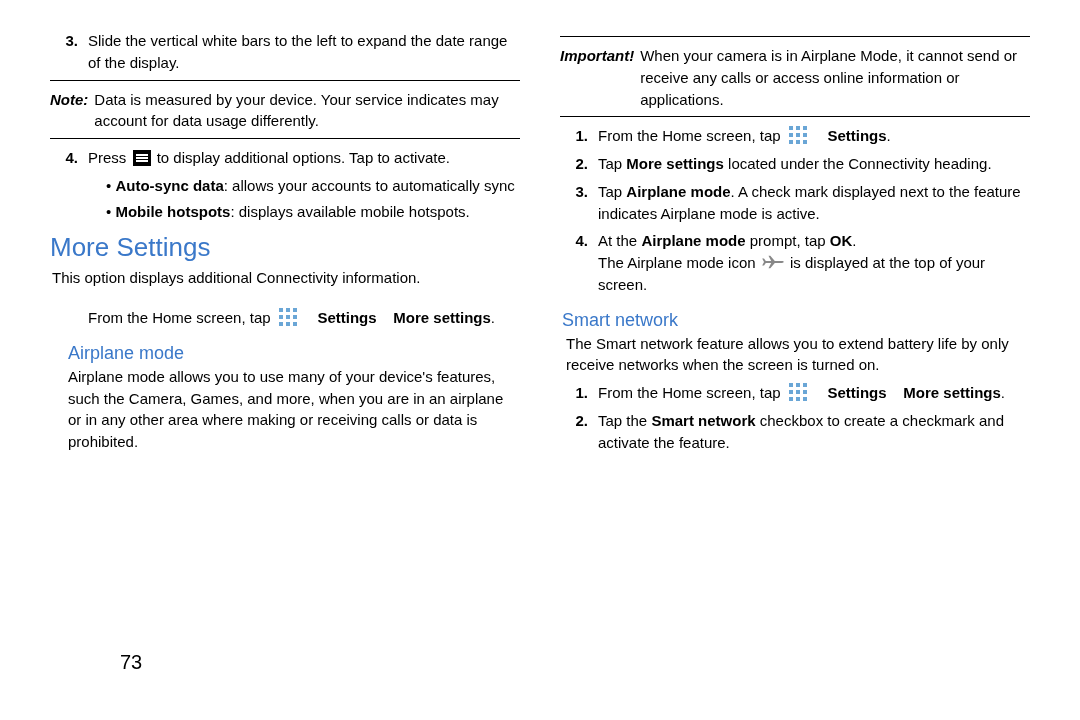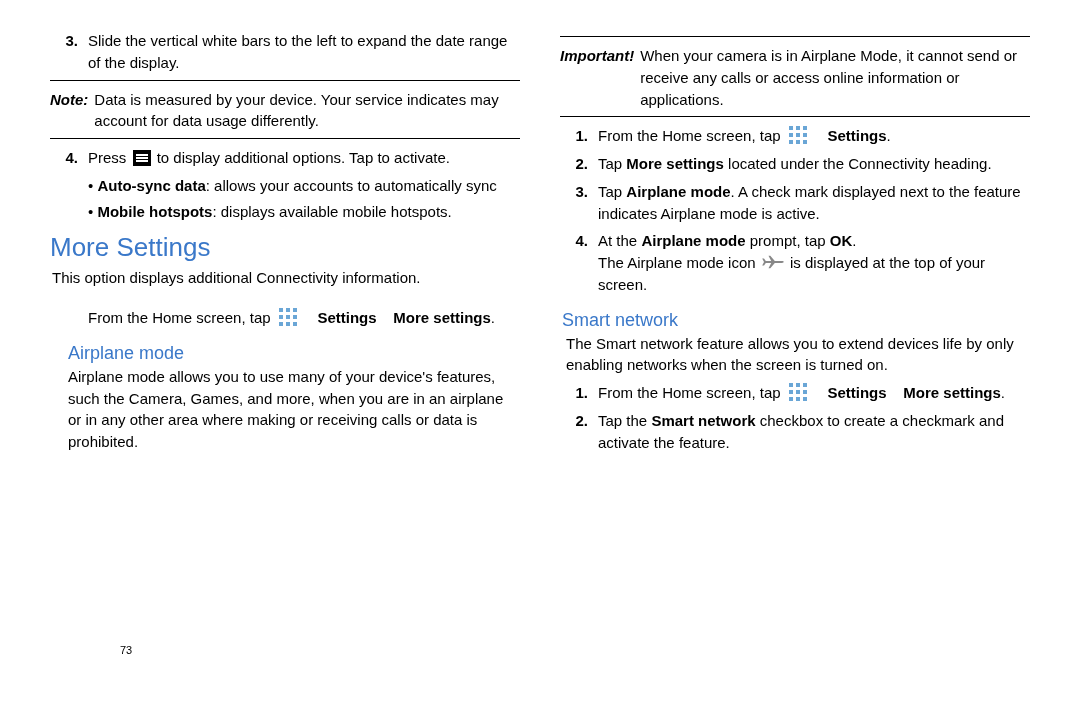--- a/index.html
+++ b/index.html
@@ -39,21 +39,21 @@
     font-weight: bold;
     width: 28px;
     flex-shrink: 0;
     text-align: right;
     padding-right: 10px;
   }
   .numlist .body {
     flex: 1;
   }
   .sub {
-    margin-left: 38px;
+    margin-left: 56px;
     line-height: 1.45;
     margin-bottom: 4px;
   }
   hr.rule {
     border: none;
     border-top: 1.5px solid #000;
     margin: 6px 0 8px 0;
   }
   .noteblock {
     display: flex;
@@ -124,23 +124,23 @@
   .icon-apps svg { display:block; }
   .icon-plane {
     display: inline-block;
     width: 22px;
     height: 18px;
     vertical-align: -3px;
     margin: 0 2px;
   }
   .pagenum {
     position: absolute;
-    bottom: 44px;
+    bottom: 26px;
     left: 70px;
-    font-size: 11px;
+    font-size: 20px;
   }
   .colwrap { position: relative; height:100%; }
   .indent2 { margin-left: 38px; line-height:1.45; margin-bottom:4px; }
 </style>
 </head>
 <body>
 
 <div class="page">
 
   <div class="col colwrap">
@@ -265,21 +265,21 @@
         <span class="icon-plane">
           <svg viewBox="0 0 24 20" width="22" height="18">
             <path fill="#888" d="M22 9 L14 9 L9 3 L7 3 L10 9 L4 9 L2 6 L0 6 L2 10 L0 14 L2 14 L4 11 L10 11 L7 17 L9 17 L14 11 L22 11 C23 11 24 10.5 24 10 C24 9.5 23 9 22 9 Z"></path>
           </svg>
         </span>
         <span>is displayed at the top of your screen.</span>
       </div>
     </div>
 
     <div class="h2" style="margin-left:2px;">Smart network</div>
-    <div class="para2" style="margin-left:6px;">The Smart network feature allows you to extend devices life by only enabling networks when the screen is turned on.</div>
+    <div class="para2" style="margin-left:6px;">The Smart network feature allows you to extend battery life by only receive networks when the screen is turned on.</div>
 
     <div class="numlist">
       <div class="num">1.</div>
       <div class="body">
         <span>From the Home screen, tap</span>
         <span class="icon-apps">
           <svg viewBox="0 0 20 20" width="20" height="20">
             <g fill="#6aa6d6">
               <rect x="1" y="1" width="4" height="4"></rect>
                 <rect x="8" y="1" width="4" height="4"></rect>

